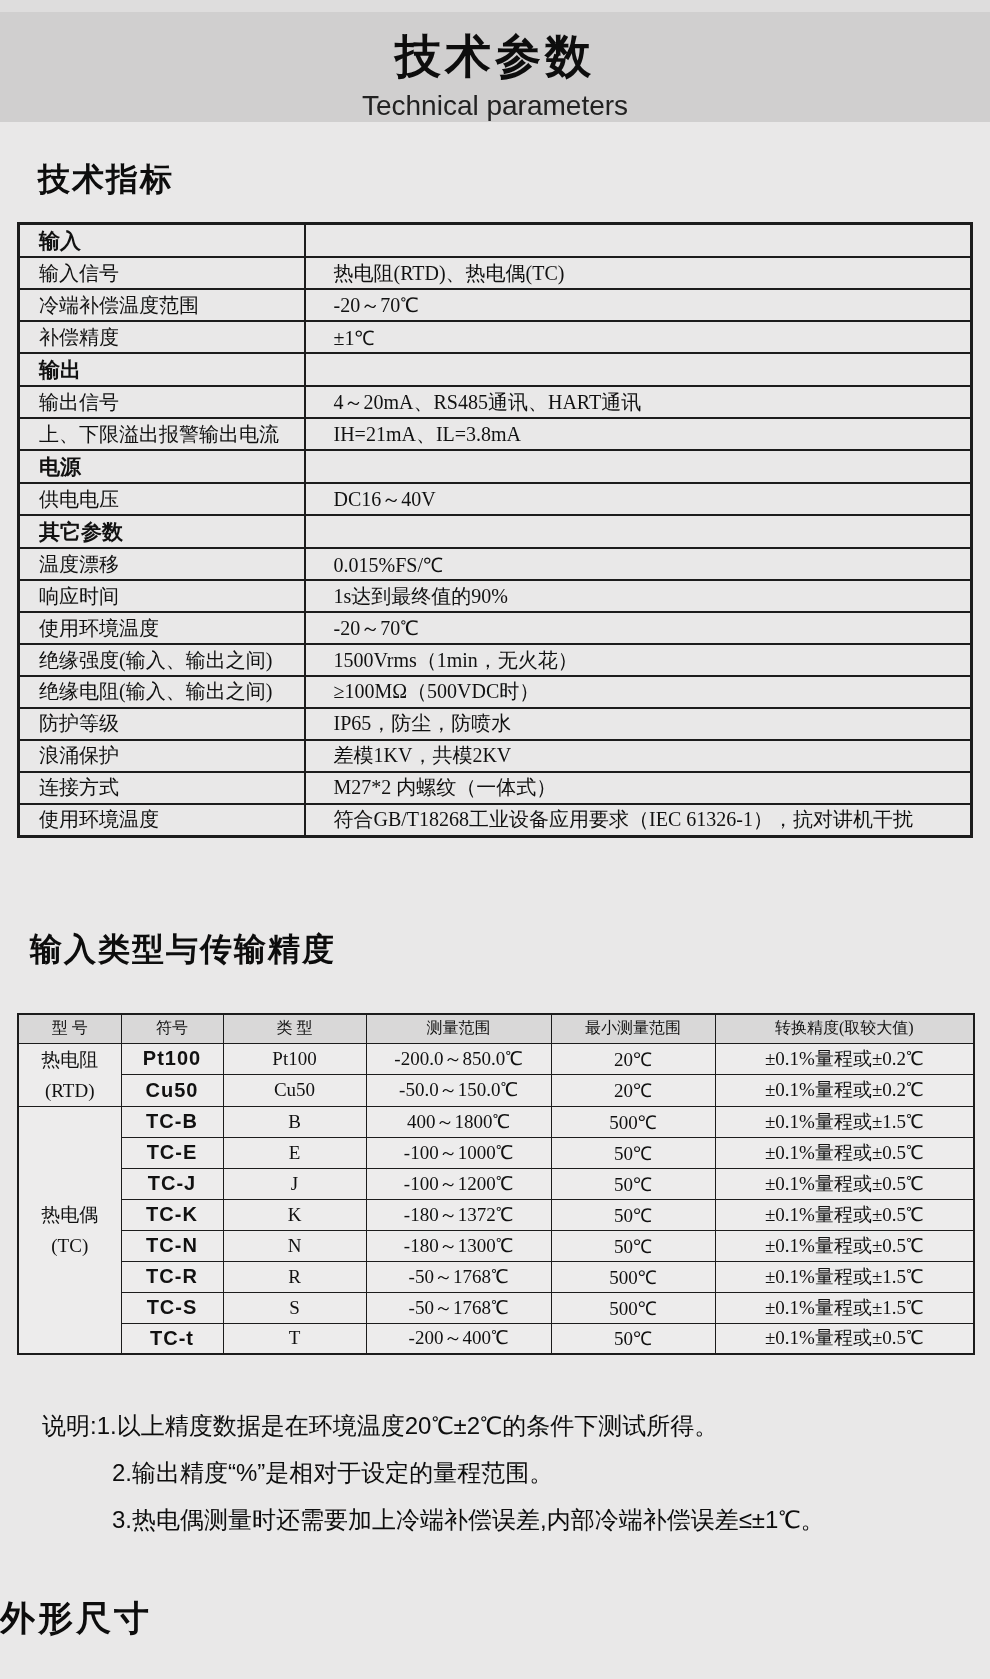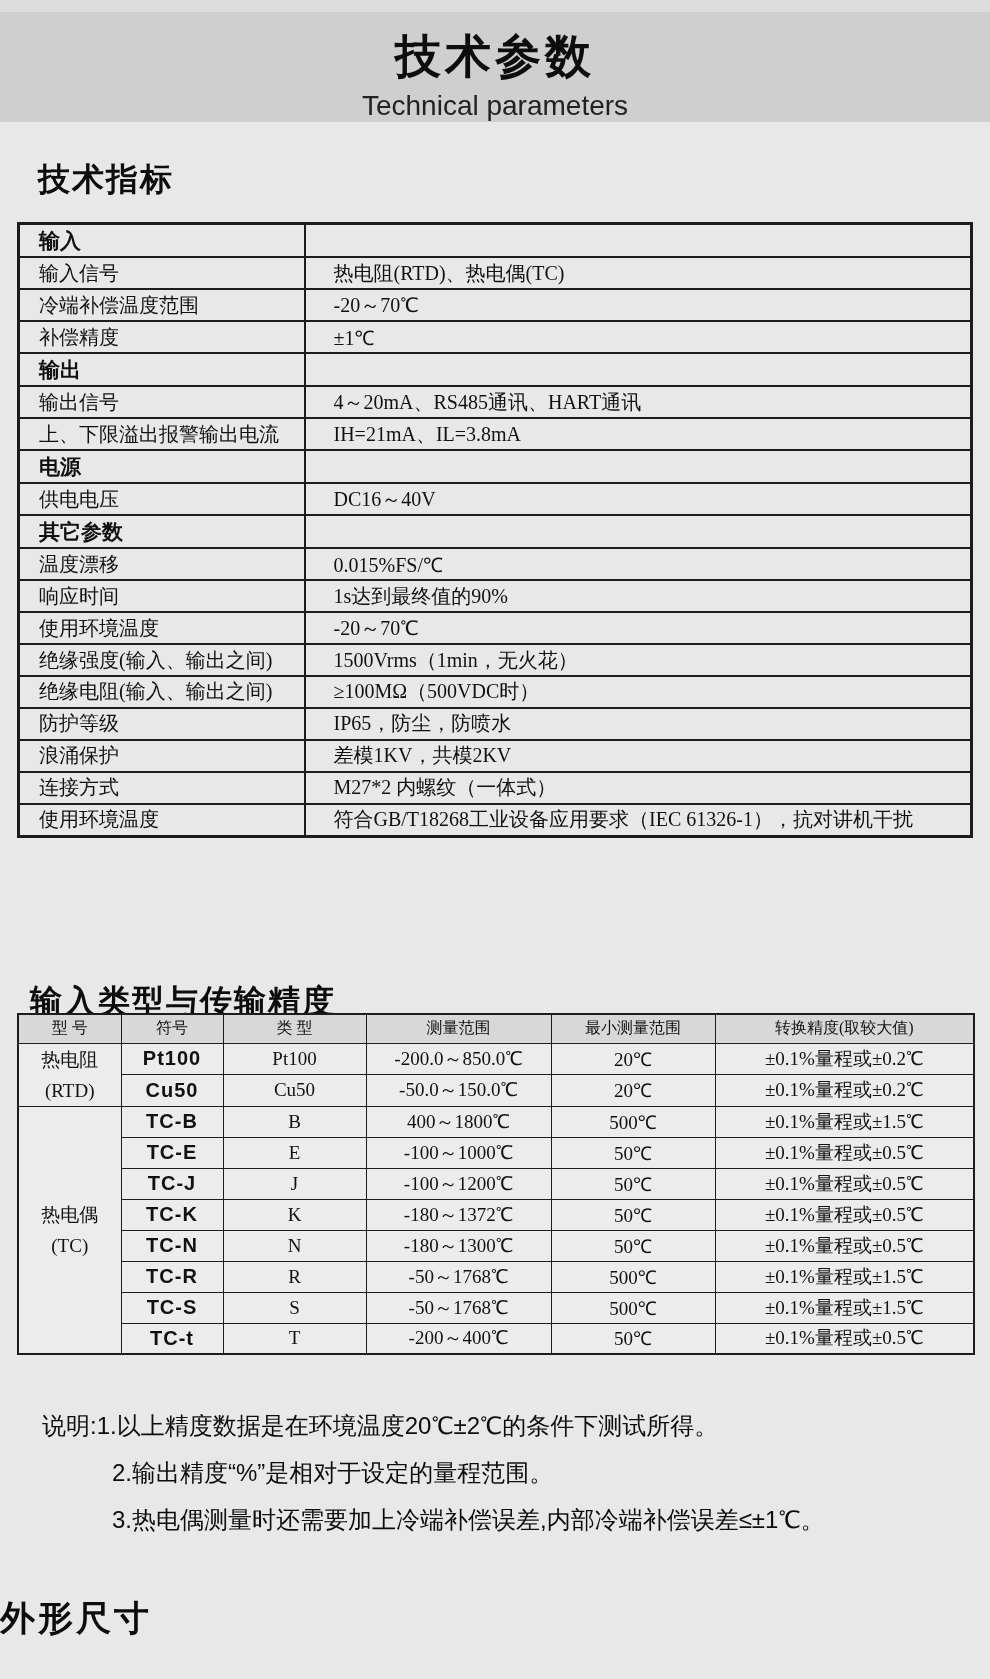--- a/index.html
+++ b/index.html
@@ -12,21 +12,21 @@
         font-family:"Liberation Serif",serif;color:var(--text);overflow:hidden;}
   .top-strip{position:absolute;left:0;top:0;width:100%;height:12px;background:var(--top-strip);}
   .band{position:absolute;left:0;top:12px;width:100%;height:110px;background:var(--band-bg);}
   .band .title{margin-top:14px;text-align:center;font-family:"Liberation Sans",sans-serif;
         font-size:46px;font-weight:800;letter-spacing:4px;color:#0d0d0d;}
   .band .subtitle{text-align:center;font-family:"Liberation Sans",sans-serif;
         font-size:28px;font-weight:400;color:#222;margin-top:2px;}
   .sec-heading{position:absolute;font-family:"Liberation Sans",sans-serif;
         font-weight:700;font-size:32px;color:#0d0d0d;letter-spacing:2px;}
   #sec1{left:38px;top:158px;}
-  #sec2{left:30px;top:980px;}
+  #sec2{left:30px;top:928px;}
   #sec3{left:0;top:1595px;width:100%;text-align:left;font-size:35px;font-weight:600;letter-spacing:3px;}
 
   
   table.t1{position:absolute;left:17px;top:222px;width:956px;height:616px;
         border-collapse:collapse;table-layout:fixed;border:3px solid var(--border);}
   table.t1 td{border:2px solid var(--border);font-size:20px;vertical-align:middle;
         white-space:nowrap;overflow:hidden;}
   table.t1 td.lbl{width:286px;padding-left:19px;}
   table.t1 td.val{padding-left:28px;}
   table.t1 tr.sec td.lbl{font-family:"Liberation Sans",sans-serif;font-weight:700;font-size:21px;}

